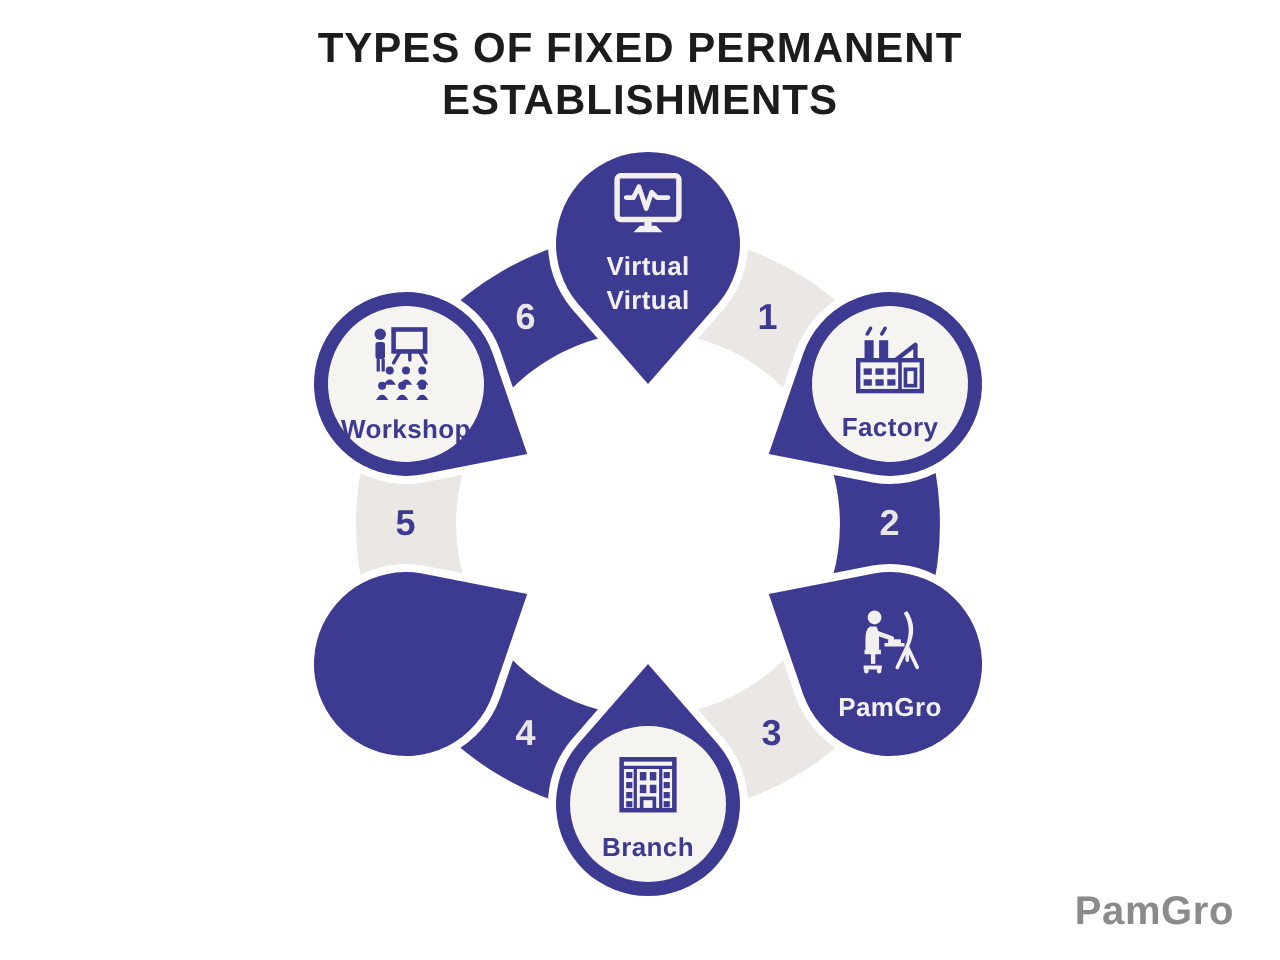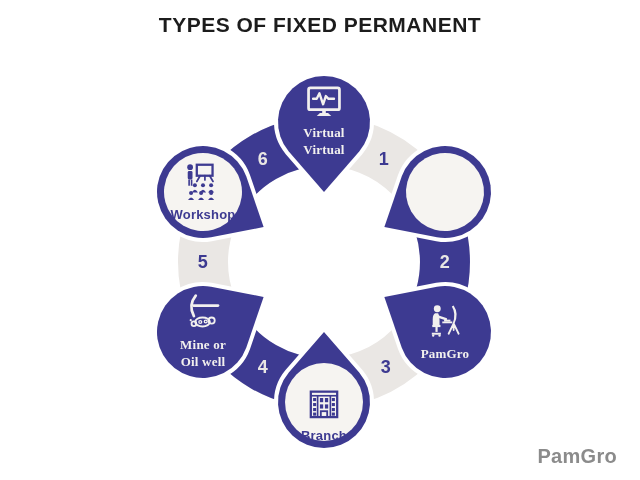--- a/index.html
+++ b/index.html
@@ -10,35 +10,36 @@
   .ring-svg{position:absolute;left:0;top:0;}
   .num{position:absolute;transform:translate(-50%,-50%);
        font-size:18px;font-weight:800;letter-spacing:.5px;}
   .num-dark{color:#3d3a91;}
   .num-light{color:#e9e7e4;}
   .n1{left:384px;top:159px;} .n2{left:445px;top:262px;} .n3{left:386px;top:367px;}
   .n4{left:263px;top:367px;} .n5{left:203px;top:262px;} .n6{left:263px;top:159px;}
   .drop{position:absolute;width:112px;transform:translate(-50%,-50%);
         display:flex;flex-direction:column;align-items:center;gap:3px;text-align:center;}
   .drop .lbl{font-size:13px;font-weight:700;line-height:1.32;letter-spacing:.2px;}
-  .drop.solid{color:#f2f0ee;font-family:Liberation Serif, serif;}
+  .drop.solid{color:#f2f0ee;}
   .drop.outline{color:#3d3a91;align-items:center;}
   .d-vp{left:324px;top:122px;} .d-factory{left:445px;top:192px;}
-  .d-office{left:445px;top:332px;} .d-branch{left:324px;top:414px;}
+  .d-office{left:445px;top:332px;} .d-branch{left:324px;top:402px;}
   .d-mine{left:203px;top:332px;} .d-workshop{left:203px;top:192px;}
   .logo{position:absolute;right:23px;bottom:12px;text-align:right;}
   .logo-text{position:relative;font-size:20px;font-weight:800;color:#8b8b8b;letter-spacing:.3px;}
 </style>
 </head>
 <body>
 
 <div class="canvas">
 
   <div class="title">
     <div>TYPES OF FIXED PERMANENT</div>
+    <div>ESTABLISHMENTS</div>
   </div>
 
   <svg class="ring-svg" width="640" height="480" viewBox="0 0 640 480">
 
     <circle cx="324" cy="262" r="121" fill="none" stroke="#eae7e4" stroke-width="50"></circle>
 
     <path d="M 426.6 197.9 A 121 121 0 0 1 426.6 326.1" fill="none" stroke="#3d3a91" stroke-width="50"></path>
     <path d="M 328.2 382.9 A 121 121 0 0 1 217.2 318.8" fill="none" stroke="#3d3a91" stroke-width="50"></path>
     <path d="M 217.2 205.2 A 121 121 0 0 1 328.2 141.1" fill="none" stroke="#3d3a91" stroke-width="50"></path>
 
@@ -78,20 +79,40 @@
       <polyline points="10,14 14,14 17,8 21,20 24,11 27,14 33,14" fill="none" stroke="currentColor" stroke-width="2.6" stroke-linejoin="round" stroke-linecap="round"></polyline>
       <rect x="20" y="26" width="4" height="4" fill="currentColor"></rect>
       <path d="M14 33 h16 l-3.5 -3.5 h-9 Z" fill="currentColor"></path>
     </svg>
     <div class="lbl">
       <div>Virtual</div>
       <div>Virtual</div>
     </div>
   </div>
 
+  <div class="drop outline d-factory">
+    <svg width="40" height="40" viewBox="0 0 44 44">
+      <rect x="4.5" y="20" width="35" height="17" fill="none" stroke="currentColor" stroke-width="2.4"></rect>
+      <rect x="8" y="9" width="5" height="11" fill="currentColor"></rect>
+      <rect x="16" y="9" width="5" height="11" fill="currentColor"></rect>
+      <path d="M9.5 5.5 l1.8 -3 M17.5 5.5 l1.8 -3" stroke="currentColor" stroke-width="2" stroke-linecap="round"></path>
+      <path d="M25 20 L36 11.5 L36 20" fill="none" stroke="currentColor" stroke-width="2.4" stroke-linejoin="round"></path>
+      <line x1="27.5" y1="20" x2="27.5" y2="37" stroke="currentColor" stroke-width="2"></line>
+      <rect x="30.5" y="25" width="5.5" height="9" fill="none" stroke="currentColor" stroke-width="2"></rect>
+      <rect x="7.5" y="24.5" width="4.5" height="3.5" fill="currentColor"></rect>
+      <rect x="14" y="24.5" width="4.5" height="3.5" fill="currentColor"></rect>
+      <rect x="20.5" y="24.5" width="4.5" height="3.5" fill="currentColor"></rect>
+      <rect x="7.5" y="30.5" width="4.5" height="3.5" fill="currentColor"></rect>
+      <rect x="14" y="30.5" width="4.5" height="3.5" fill="currentColor"></rect>
+      <rect x="20.5" y="30.5" width="4.5" height="3.5" fill="currentColor"></rect>
+    </svg>
+    <div class="lbl">
+      <div>Factory</div>
+    </div>
+  </div>
 
   <div class="drop solid d-office">
     <svg width="40" height="40" viewBox="0 0 44 44">
       <circle cx="13.5" cy="7.5" r="3.8" fill="currentColor"></circle>
       <path d="M11 12.5 Q8.5 14 8.5 19 L8.5 26 L16 26 L16 20 Q16 15 14.5 12.5 Z" fill="currentColor"></path>
       <path d="M13 15.5 L23 19" stroke="currentColor" stroke-width="2.6" stroke-linecap="round"></path>
       <rect x="21" y="19.5" width="7" height="2.2" fill="currentColor"></rect>
       <path d="M8 26.5 h9" stroke="currentColor" stroke-width="2.4"></path>
       <rect x="11.5" y="27" width="2.4" height="6" fill="currentColor"></rect>
       <path d="M7.5 35 h10" stroke="currentColor" stroke-width="2.2"></path>
@@ -124,36 +145,20 @@
       <rect x="23" y="15.5" width="3.6" height="4.6" fill="currentColor"></rect>
       <rect x="17.5" y="22.5" width="3.6" height="4.6" fill="currentColor"></rect>
       <rect x="23" y="22.5" width="3.6" height="4.6" fill="currentColor"></rect>
       <rect x="18.5" y="30" width="7" height="6.5" fill="none" stroke="currentColor" stroke-width="2"></rect>
     </svg>
     <div class="lbl">
       <div>Branch</div>
     </div>
   </div>
 
-  <div class="drop solid d-mine">
-    <svg width="40" height="40" viewBox="0 0 44 44">
-      <path d="M14 2.5 Q5.5 13 12 25" fill="none" stroke="currentColor" stroke-width="3" stroke-linecap="round"></path>
-      <path d="M11.5 13.5 H38.5" stroke="currentColor" stroke-width="3" stroke-linecap="round"></path>
-      <ellipse cx="21.5" cy="31.5" rx="8" ry="5" fill="none" stroke="currentColor" stroke-width="2.2"></ellipse>
-      <circle cx="31.5" cy="30" r="3.4" fill="none" stroke="currentColor" stroke-width="2"></circle>
-      <circle cx="12" cy="33.5" r="2.6" fill="none" stroke="currentColor" stroke-width="2"></circle>
-      <circle cx="8.5" cy="29.5" r="1.2" fill="currentColor"></circle>
-      <circle cx="19" cy="31.5" r="1.6" fill="none" stroke="currentColor" stroke-width="1.4"></circle>
-      <circle cx="25" cy="31" r="1.6" fill="none" stroke="currentColor" stroke-width="1.4"></circle>
-    </svg>
-    <div class="lbl">
-      <div>Mine or</div>
-      <div>Oil well</div>
-    </div>
-  </div>
 
   <div class="drop outline d-workshop">
     <svg width="42" height="42" viewBox="0 0 44 44">
       <circle cx="8.5" cy="6.5" r="3" fill="currentColor"></circle>
       <rect x="6" y="10.5" width="5" height="9" rx="1.5" fill="currentColor"></rect>
       <rect x="6.6" y="19.5" width="1.7" height="6.5" fill="currentColor"></rect>
       <rect x="9.2" y="19.5" width="1.7" height="6.5" fill="currentColor"></rect>
       <rect x="15.5" y="4" width="16.5" height="11.5" fill="none" stroke="currentColor" stroke-width="2.4"></rect>
       <path d="M19 15.5 L15.5 21.5 M29 15.5 L32.5 21.5 M24 15.5 V20" stroke="currentColor" stroke-width="1.8" stroke-linecap="round"></path>
       <circle cx="13.5" cy="25.5" r="2.1" fill="currentColor"></circle>

